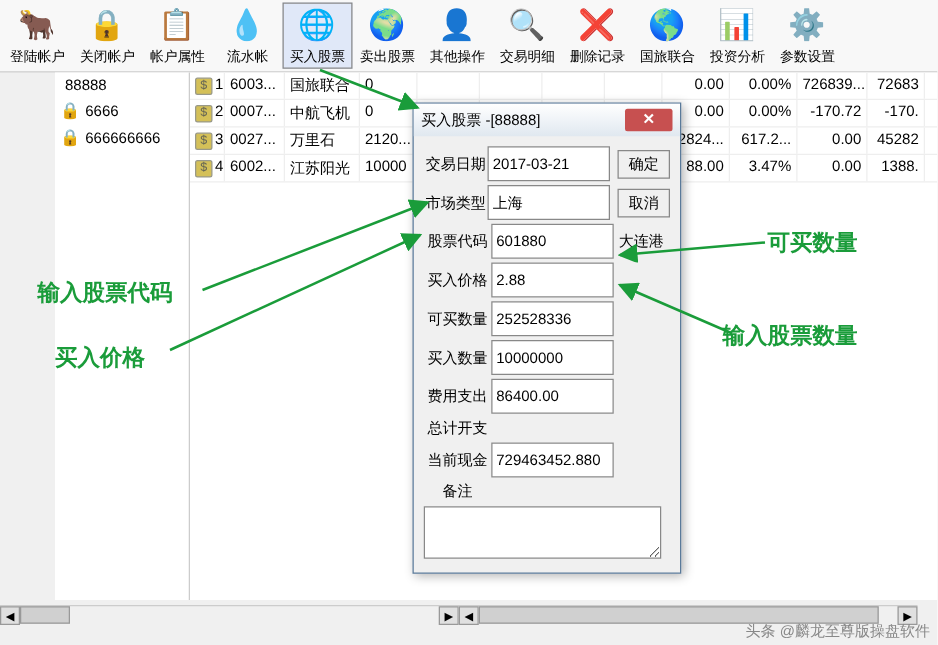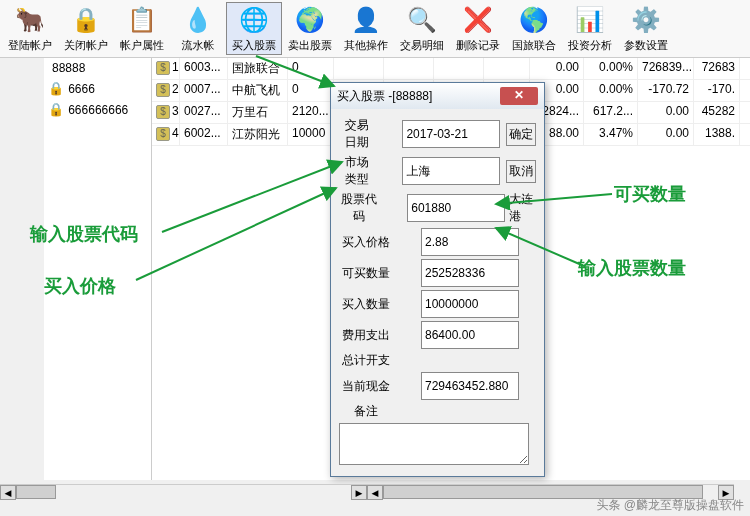--- a/index.html
+++ b/index.html
@@ -19,21 +19,21 @@
 .grid-row { display: flex; border-bottom: 1px solid #eee; }
 .g-cell { border-right: 1px solid #eee; padding: 2px 4px; white-space: nowrap; overflow: hidden; }
 .c0{width:28px}.c1{width:48px}.c2{width:60px}.c3{width:46px}.c4{width:50px;text-align:right}.c5{width:50px;text-align:right}.c6{width:50px;text-align:right}.c7{width:46px;text-align:right}.c8{width:54px;text-align:right}.c9{width:54px;text-align:right}.c10{width:56px;text-align:right}.c11{width:46px;text-align:right}
 .dollar{display:inline-block;width:14px;height:14px;background:#d4c058;border:1px solid #998;border-radius:2px;text-align:center;font-size:10px;line-height:12px;color:#665;margin-right:2px}
 .dialog { position: absolute; left: 330px; top: 82px; width: 215px; background: #f0f0f0; border: 1px solid #5a7a9a; box-shadow: 2px 2px 8px rgba(0,0,0,.3); }
 .dlg-title { background: linear-gradient(#fff,#e0e8f0); padding: 4px 6px; display: flex; justify-content: space-between; align-items: flex-end; }
 .dlg-close { background: #c75050; color: #fff; width: 38px; height: 18px; text-align: center; border-radius: 2px; font-weight: bold; line-height: 16px; cursor: pointer; }
 .dlg-body { padding: 8px; }
 .dlg-row { display: flex; align-items: center; margin-bottom: 3px; }
 .dlg-label { width: 54px; text-align: center; }
-.dlg-input { width: 98px; border: 1px solid #888; background: #fff; padding: 13px 3px; font-size: 12px; height: 18px; margin-left: 28px; }
+.dlg-input { width: 98px; border: 1px solid #888; background: #fff; padding: 13px 3px; font-size: 12px; height: 18px; }
 .dlg-btn { width: 44px; border: 1px solid #888; background: #f0f0f0; text-align: center; padding: 2px 0; margin-left: 6px; cursor: pointer; }
 .dlg-side { margin-left: 4px; }
 .notes { width: 190px; height: 42px; border: 1px solid #888; background: #fff; }
 .annot { position: absolute; color: #1a9c3a; font-weight: bold; font-size: 18px; pointer-events: none; font-family: SimHei, sans-serif; }
 svg.arrow { position: absolute; pointer-events: none; }
 .scrollbar-h { position: absolute; bottom: 16px; left: 0; right: 16px; height: 16px; background: #f0f0f0; border-top: 1px solid #ccc; display: flex; }
 .sb-btn{width:16px;background:#e0e0e0;border:1px solid #999;text-align:center;font-size:9px;line-height:14px}
 .sb-track{flex:1;position:relative}
 .sb-thumb{position:absolute;height:14px;top:0;background:#d0d0d0;border:1px solid #999}
 .watermark{position:absolute;right:6px;bottom:2px;color:#888;font-size:12px}

